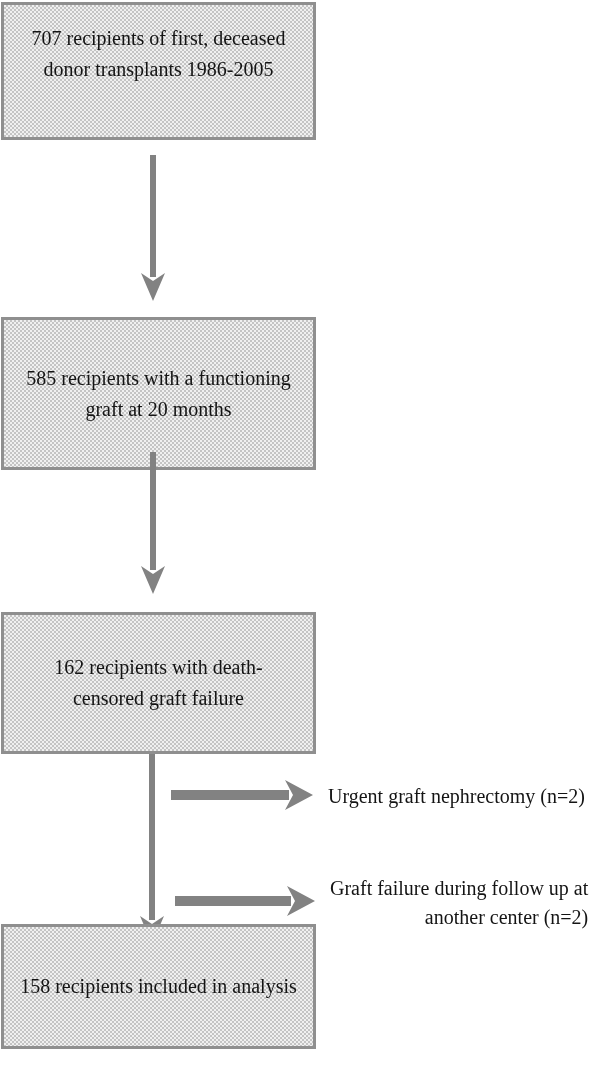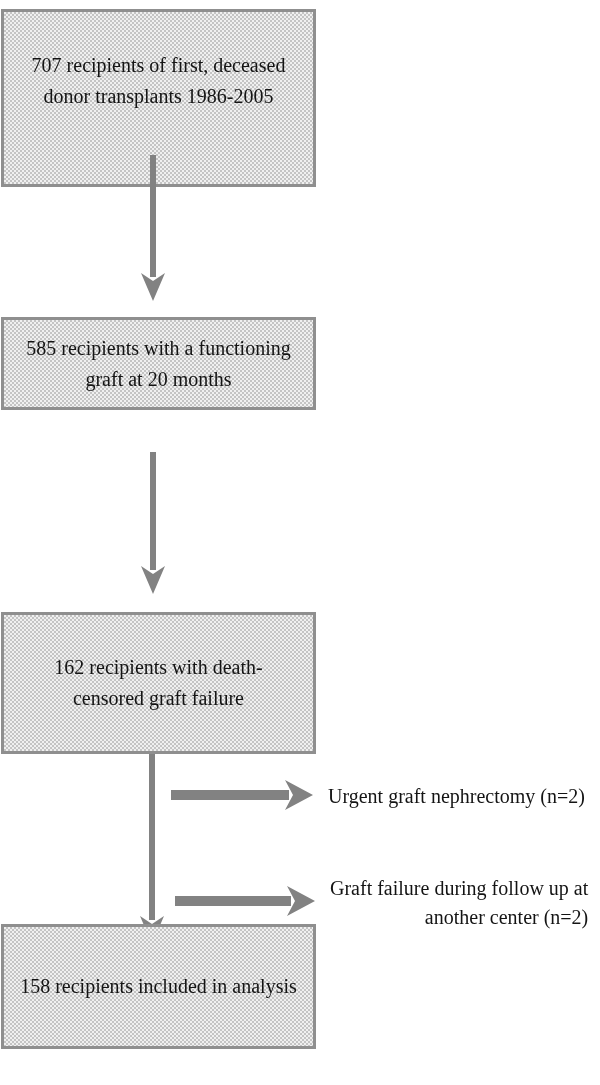--- a/index.html
+++ b/index.html
@@ -37,22 +37,22 @@
     flex-direction: column;
     align-items: center;
     justify-content: center;
     text-align: center;
     font-size: 20px;
   }
   .box .line {
     line-height: 31px;
     white-space: nowrap;
   }
-  .box-1 { top: 9px;   height: 178px; padding-bottom: 35px; }
-  .box-2 { top: 317px; height: 93px; }
+  .box-1 { top: 2px;   height: 138px; padding-bottom: 35px; }
+  .box-2 { top: 317px; height: 153px; }
   .box-3 { top: 612px; height: 142px; }
   .box-4 { top: 924px; height: 125px; }
 
   .arrow { position: absolute; display: block; }
   .arrow rect, .arrow path { fill: var(--arrow, #828282); }
 
   .arrow-v1 { left: 140px; top: 155px; }
   .arrow-v2 { left: 140px; top: 452px; }
   .arrow-v3 { left: 139px; top: 754px; }
   .arrow-h1 { left: 171px; top: 779px; }

